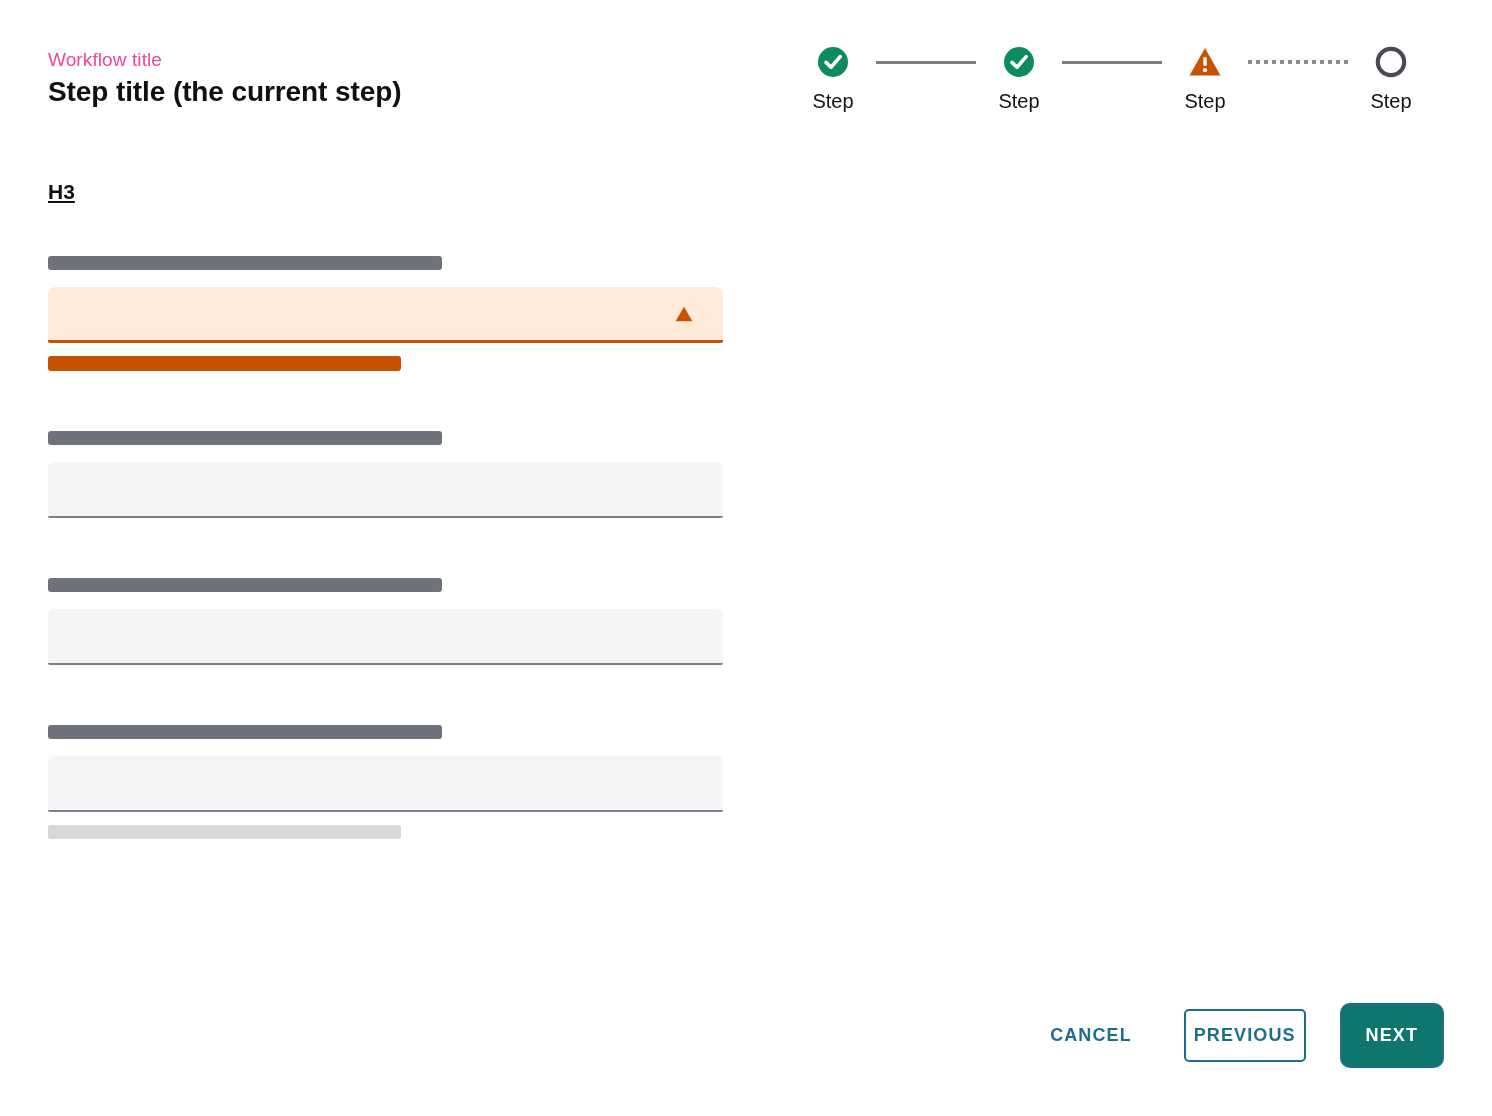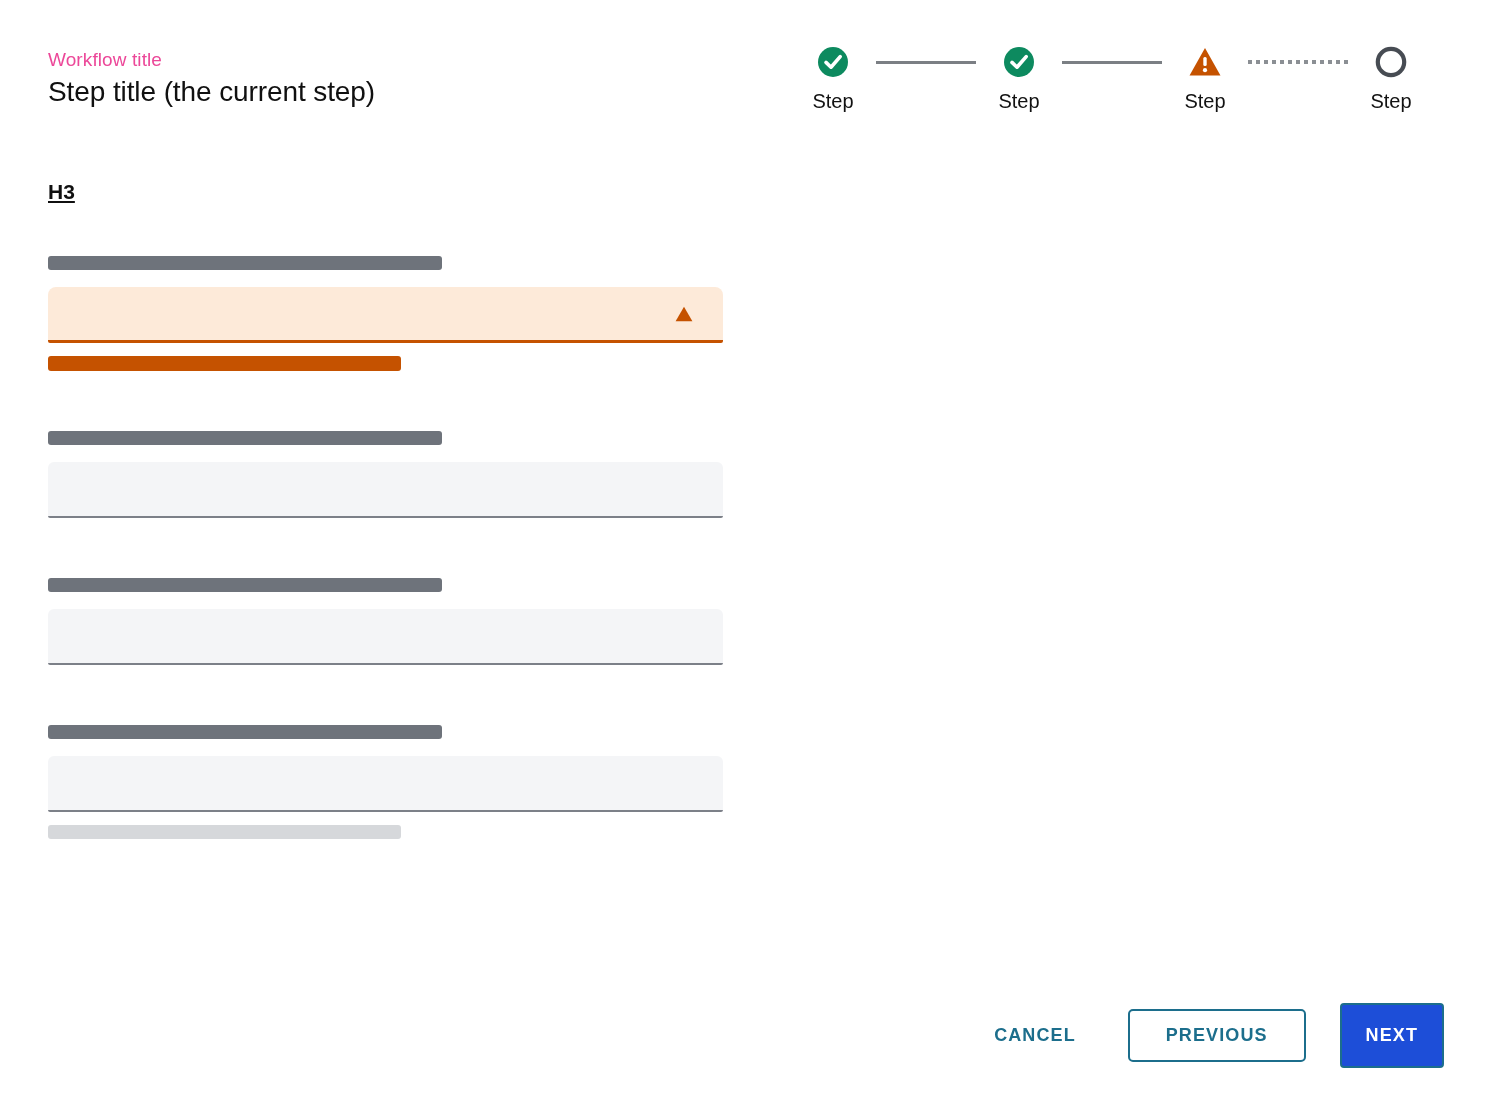--- a/index.html
+++ b/index.html
@@ -34,21 +34,21 @@
   .workflow-title {
     font-size: 19px;
     line-height: 24px;
     font-weight: 400;
     color: #ec4899;
     letter-spacing: 0.1px;
   }
   .step-title {
     font-size: 28px;
     line-height: 36px;
-    font-weight: 400;
+    font-weight: 700;
     color: #101010;
     margin-top: 2px;
     letter-spacing: -0.1px;
   }
 
   
   .stepper {
     position: absolute;
     left: 800px;
     top: 45px;
@@ -186,28 +186,28 @@
     border: none;
     color: #1c6e8c;
     padding: 12px 18px;
     margin-right: 18px;
   }
   .btn-outline {
     background: #ffffff;
     border: 2px solid #1c6e8c;
     color: #1c6e8c;
     border-radius: 5px;
-    padding: 14px 36px;
+    padding: 14px 8px;
     margin-right: 18px;
   }
   .btn-filled {
-    background: #1d4ed8;
+    background: #0f766e;
     border: 2px solid #1c6e8c;
     color: #ffffff;
-    border-radius: 4px;
+    border-radius: 10px;
     padding: 20px 24px;
   }
 </style>
 </head>
 <body>
 
 <div class="page">
 
   <div class="header">
     <div class="workflow-title">Workflow title</div>

